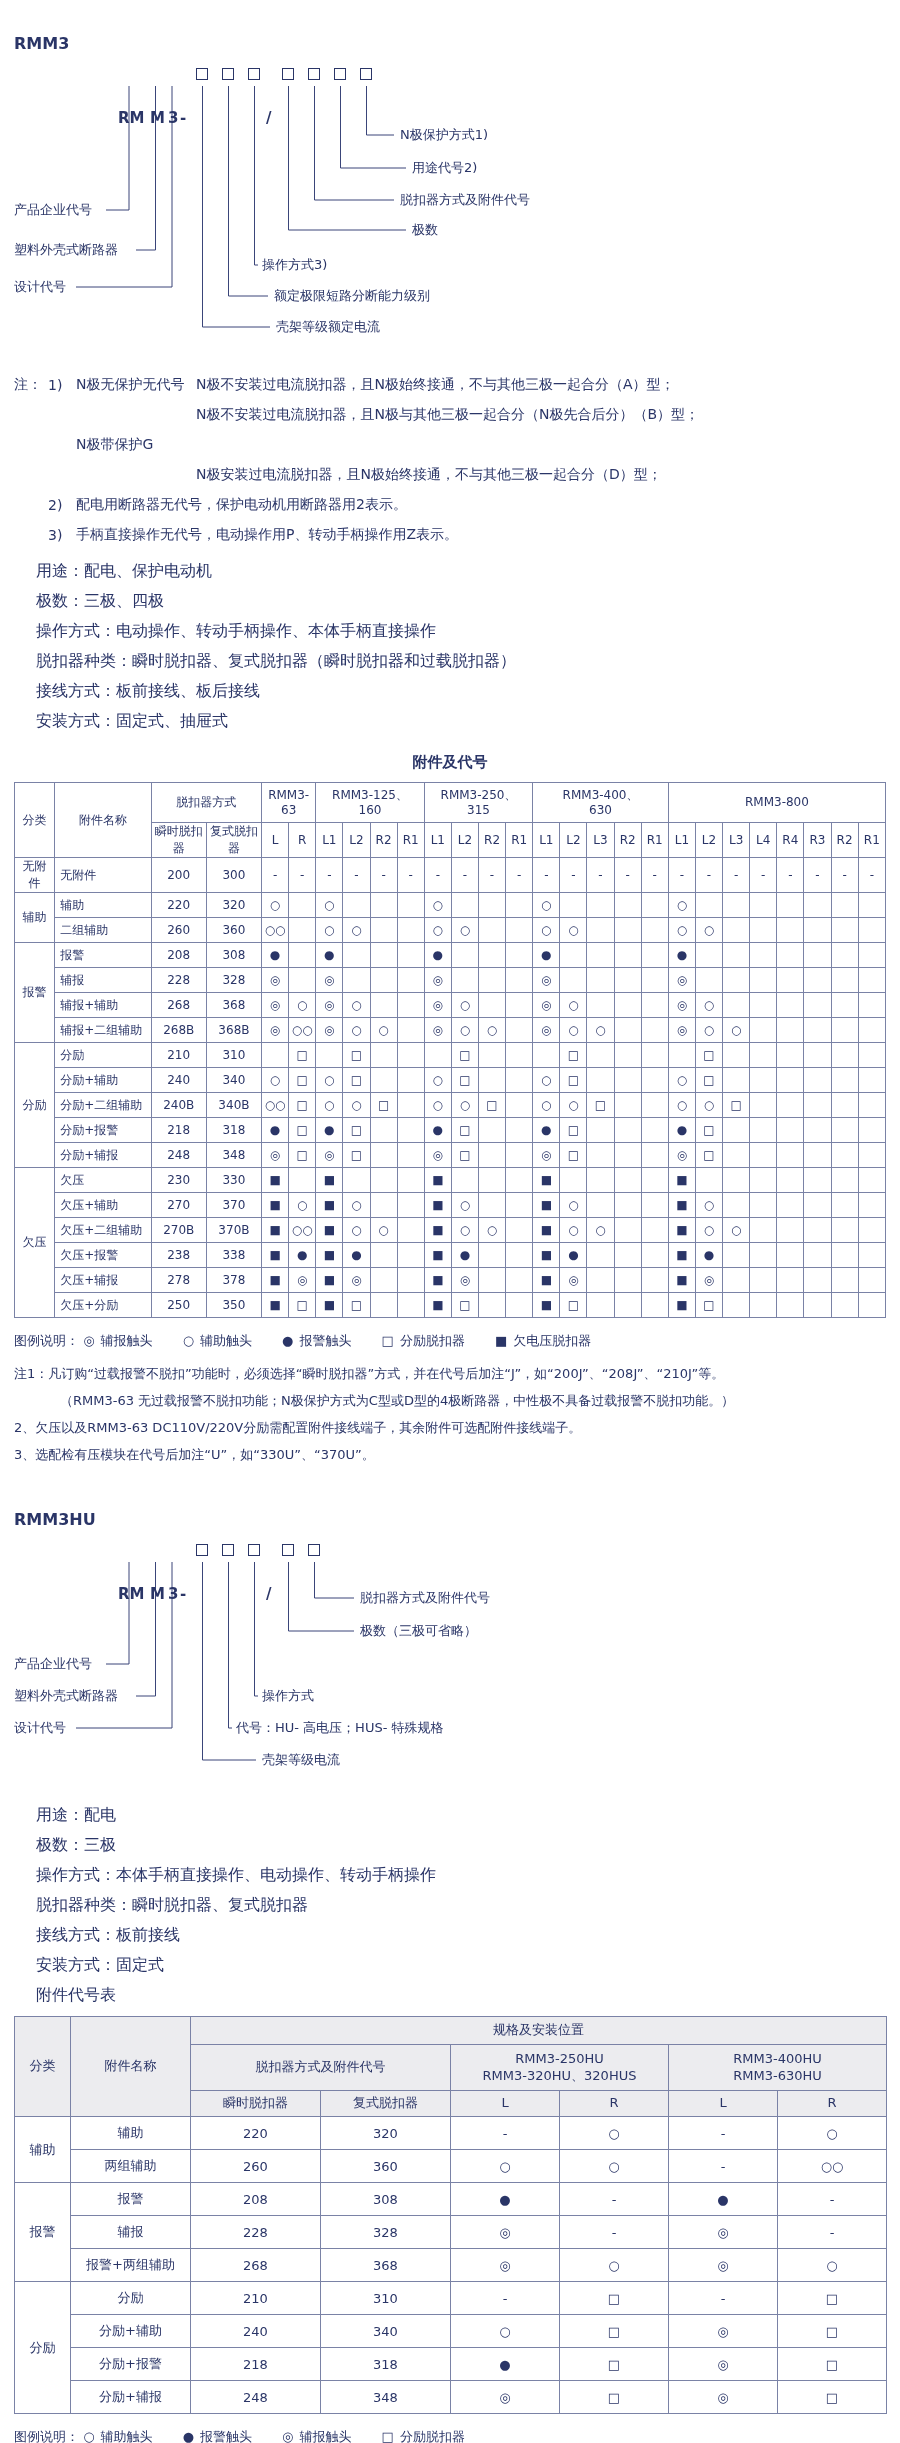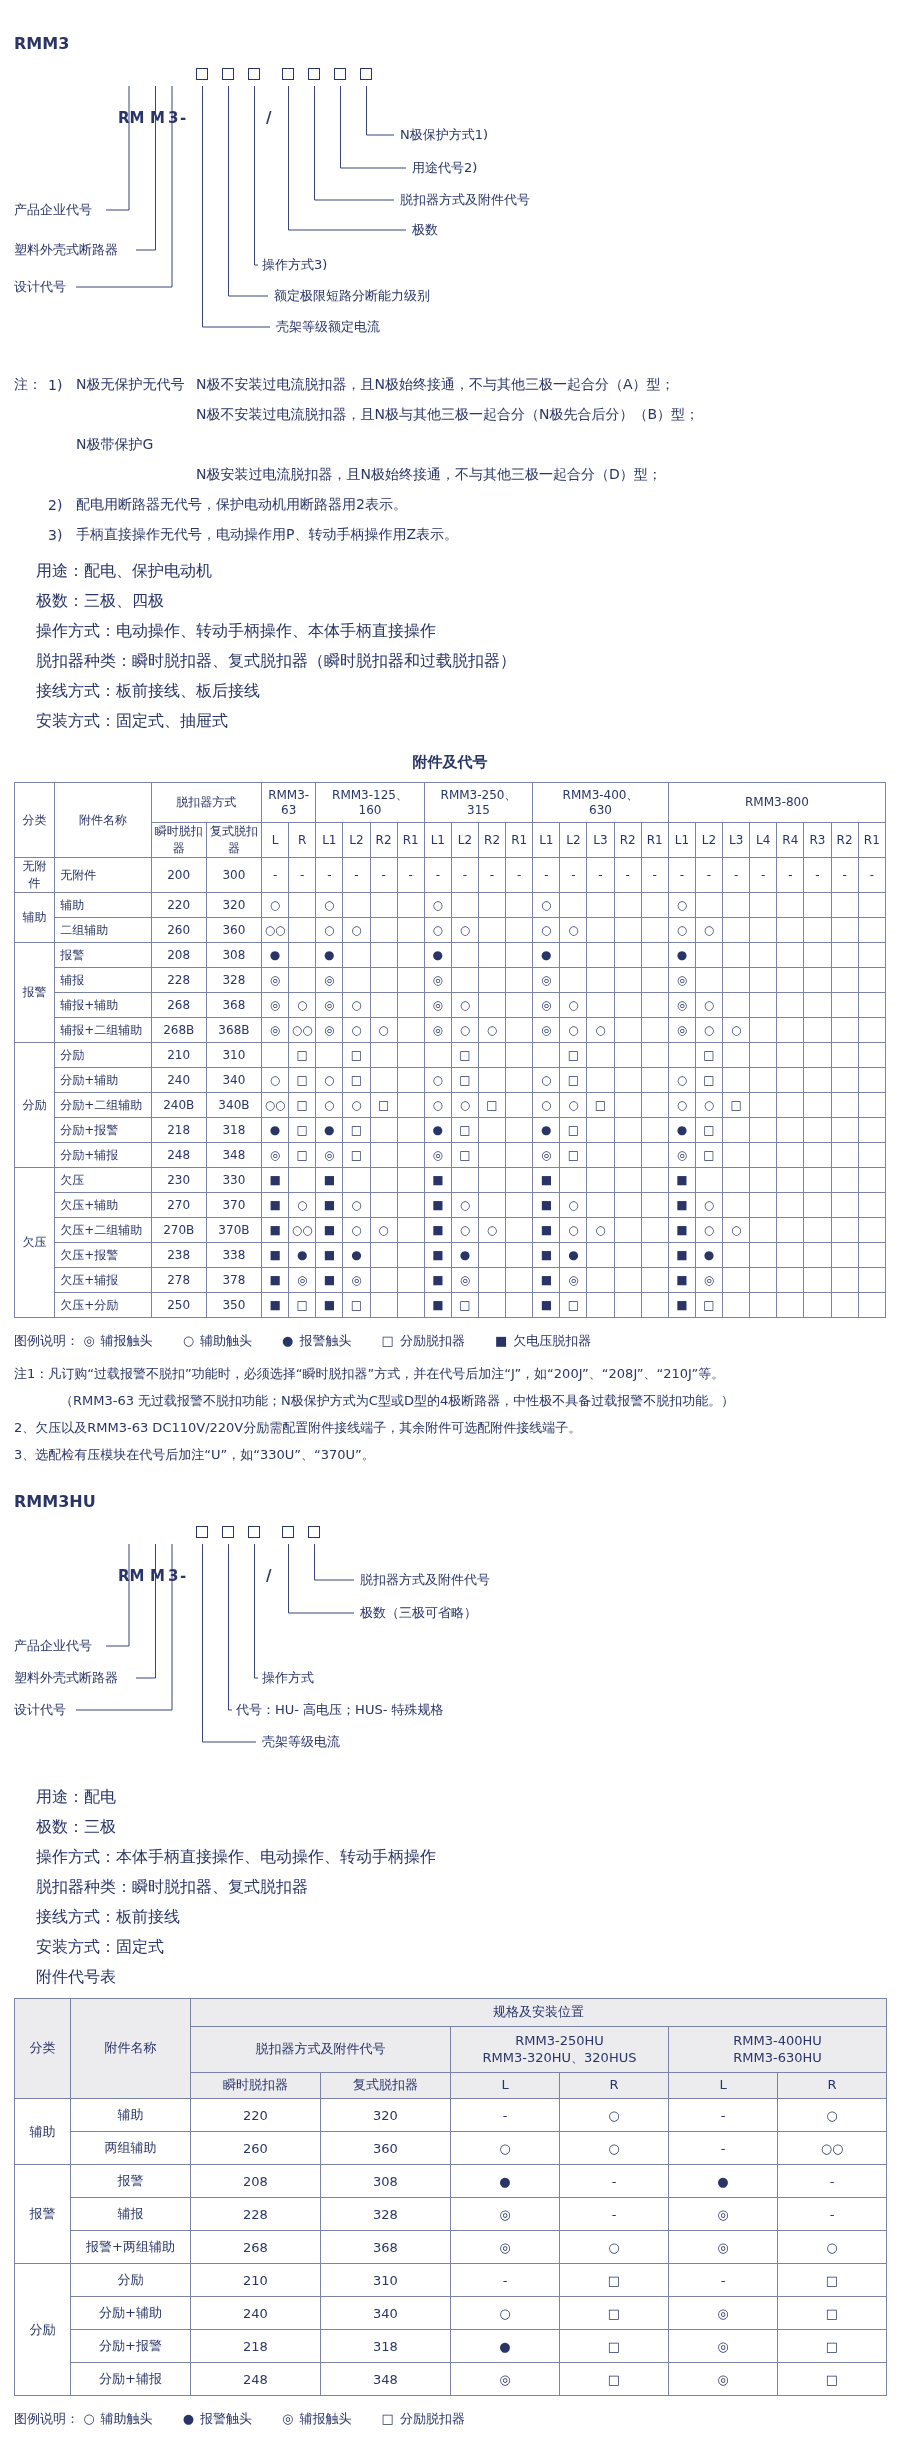--- a/index.html
+++ b/index.html
@@ -7,21 +7,21 @@
     --line:#3a4579;
     --border:#7a82a6;
     --header_bg:#ececef;
   }
   *{box-sizing:border-box;}
   body{margin:0;background:#ffffff;}
   .page{position:relative;width:900px;height:2443px;background:#fff;color:var(--ink);
         font-family:"DejaVu Sans","Liberation Sans",sans-serif;overflow:hidden;padding-top:34px;}
   .m14{margin-left:14px;margin-right:14px;}
   .sec-title{font-size:16px;font-weight:bold;height:20px;line-height:20px;margin-bottom:6px;}
-  #title2{margin-top:24px;}
+  #title2{margin-top:42px;}
 
   
   .diagram{position:relative;width:900px;}
   .dsvg{position:absolute;left:0;top:0;}
   .dsvg polyline{fill:none;stroke:var(--line);stroke-width:1;}
   .ltr{position:absolute;top:6px;font-size:15px;font-weight:600;line-height:16px;margin-top:44px;}
   .box{position:absolute;top:8px;width:12px;height:12px;border:1px solid var(--ink);background:#fff;}
   .dlabel{position:absolute;font-size:13px;line-height:14px;white-space:nowrap;}
 
   

